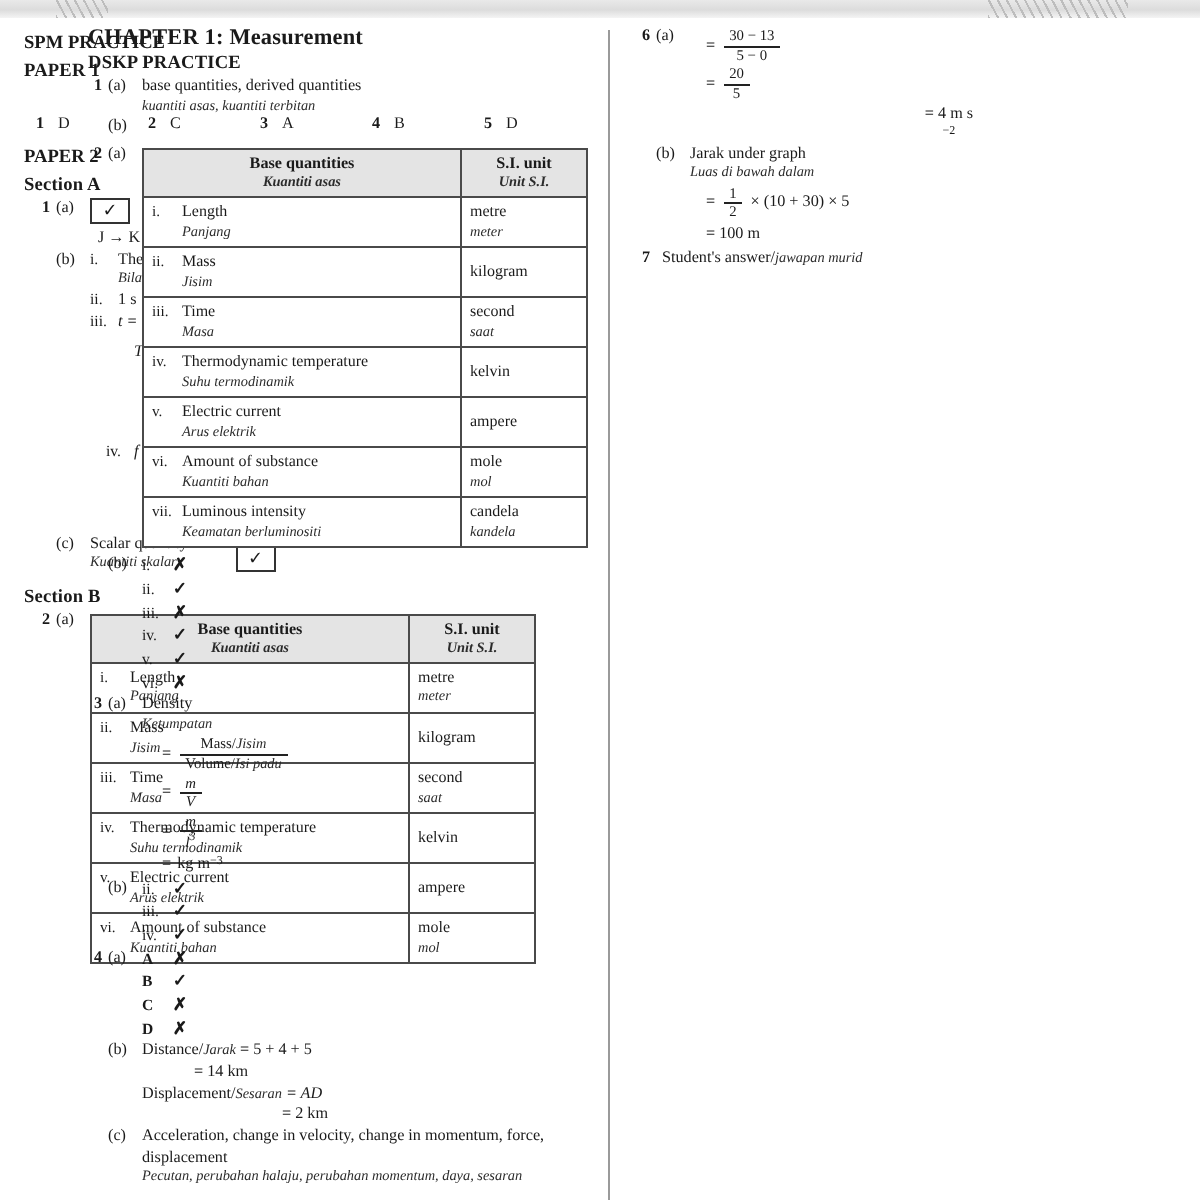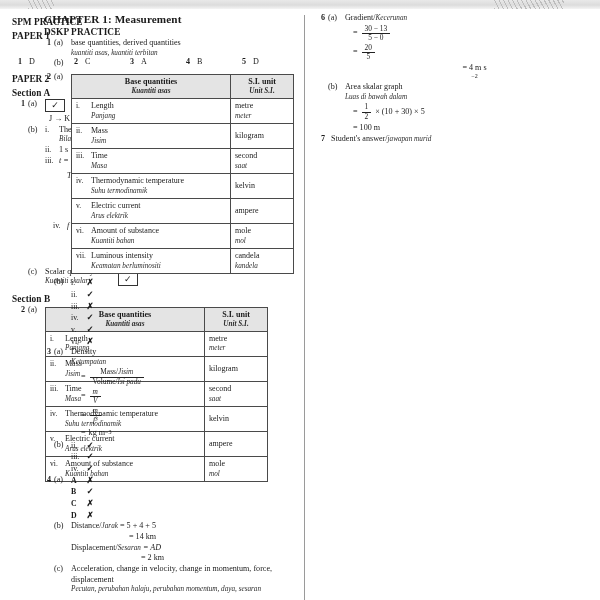--- a/index.html
+++ b/index.html
@@ -212,21 +212,21 @@
         <div><span class="romnum" style="font-weight:bold">B</span><span class="mk tick"></span></div>
         <div><span class="romnum" style="font-weight:bold">C</span><span class="mk cross"></span></div>
         <div><span class="romnum" style="font-weight:bold">D</span><span class="mk cross"></span></div>
       </span>
     </div>
     <div class="row">
       <span class="num"></span>
       <span class="lett">(b)</span>
       <span class="body">
         <div><span>Distance/</span><span class="my">Jarak</span> <span>= 5 + 4 + 5</span></div>
-        <div style="margin-left:58px;">= 14 km</div>
+        <div style="margin-left:26px;">= 14 km</div>
         <div><span>Displacement/</span><span class="my">Sesaran</span> <span style="font-style:italic">= AD</span></div>
         <div style="margin-left:70px;">= 2 km</div>
       </span>
     </div>
     <div class="row">
       <span class="num"></span>
       <span class="lett">(c)</span>
       <span class="body">
         <div class="en">Acceleration, change in velocity, change in momentum, force, displacement</div>
         <div class="my">Pecutan, perubahan halaju, perubahan momentum, daya, sesaran</div>
@@ -234,21 +234,20 @@
     </div>
 
   </div>
 
   <div class="col col-right">
 
     <div class="row" style="margin-top:4px;">
       <span class="num">6</span>
       <span class="lett">(a)</span>
       <span class="body">
-        <div><span>Gradient/</span><span class="my">Kecerunan</span></div>
         <div class="eq" style="margin-left:8px;">
           <span class="eqsign">=</span>
           <span class="frac">
             <span class="nu">30 − 13</span>
             <span class="de">5 − 0</span>
           </span>
         </div>
         <div class="eq" style="margin-left:8px;">
           <span class="eqsign">=</span>
           <span class="frac">
@@ -259,21 +258,21 @@
         <div class="eq" style="margin-left:8px;flex-direction:column;">
           <span>= 4 m s</span>
             <span class="sup">−2</span>
         </div>
       </span>
     </div>
     <div class="row">
       <span class="num"></span>
       <span class="lett">(b)</span>
       <span class="body">
-        <div class="en">Area skalar graph</div>
+        <div class="en">Jarak under graph</div>
         <div class="my">Luas di bawah dalam</div>
         <div class="eq" style="margin-left:8px;">
           <span class="eqsign">=</span>
           <span class="frac">
             <span class="nu">1</span>
             <span class="de">2</span>
           </span>
           <span style="margin-left:3px">× (10 + 30) × 5</span>
         </div>
         <div class="eq" style="margin-left:8px;">= 100 m</div>

